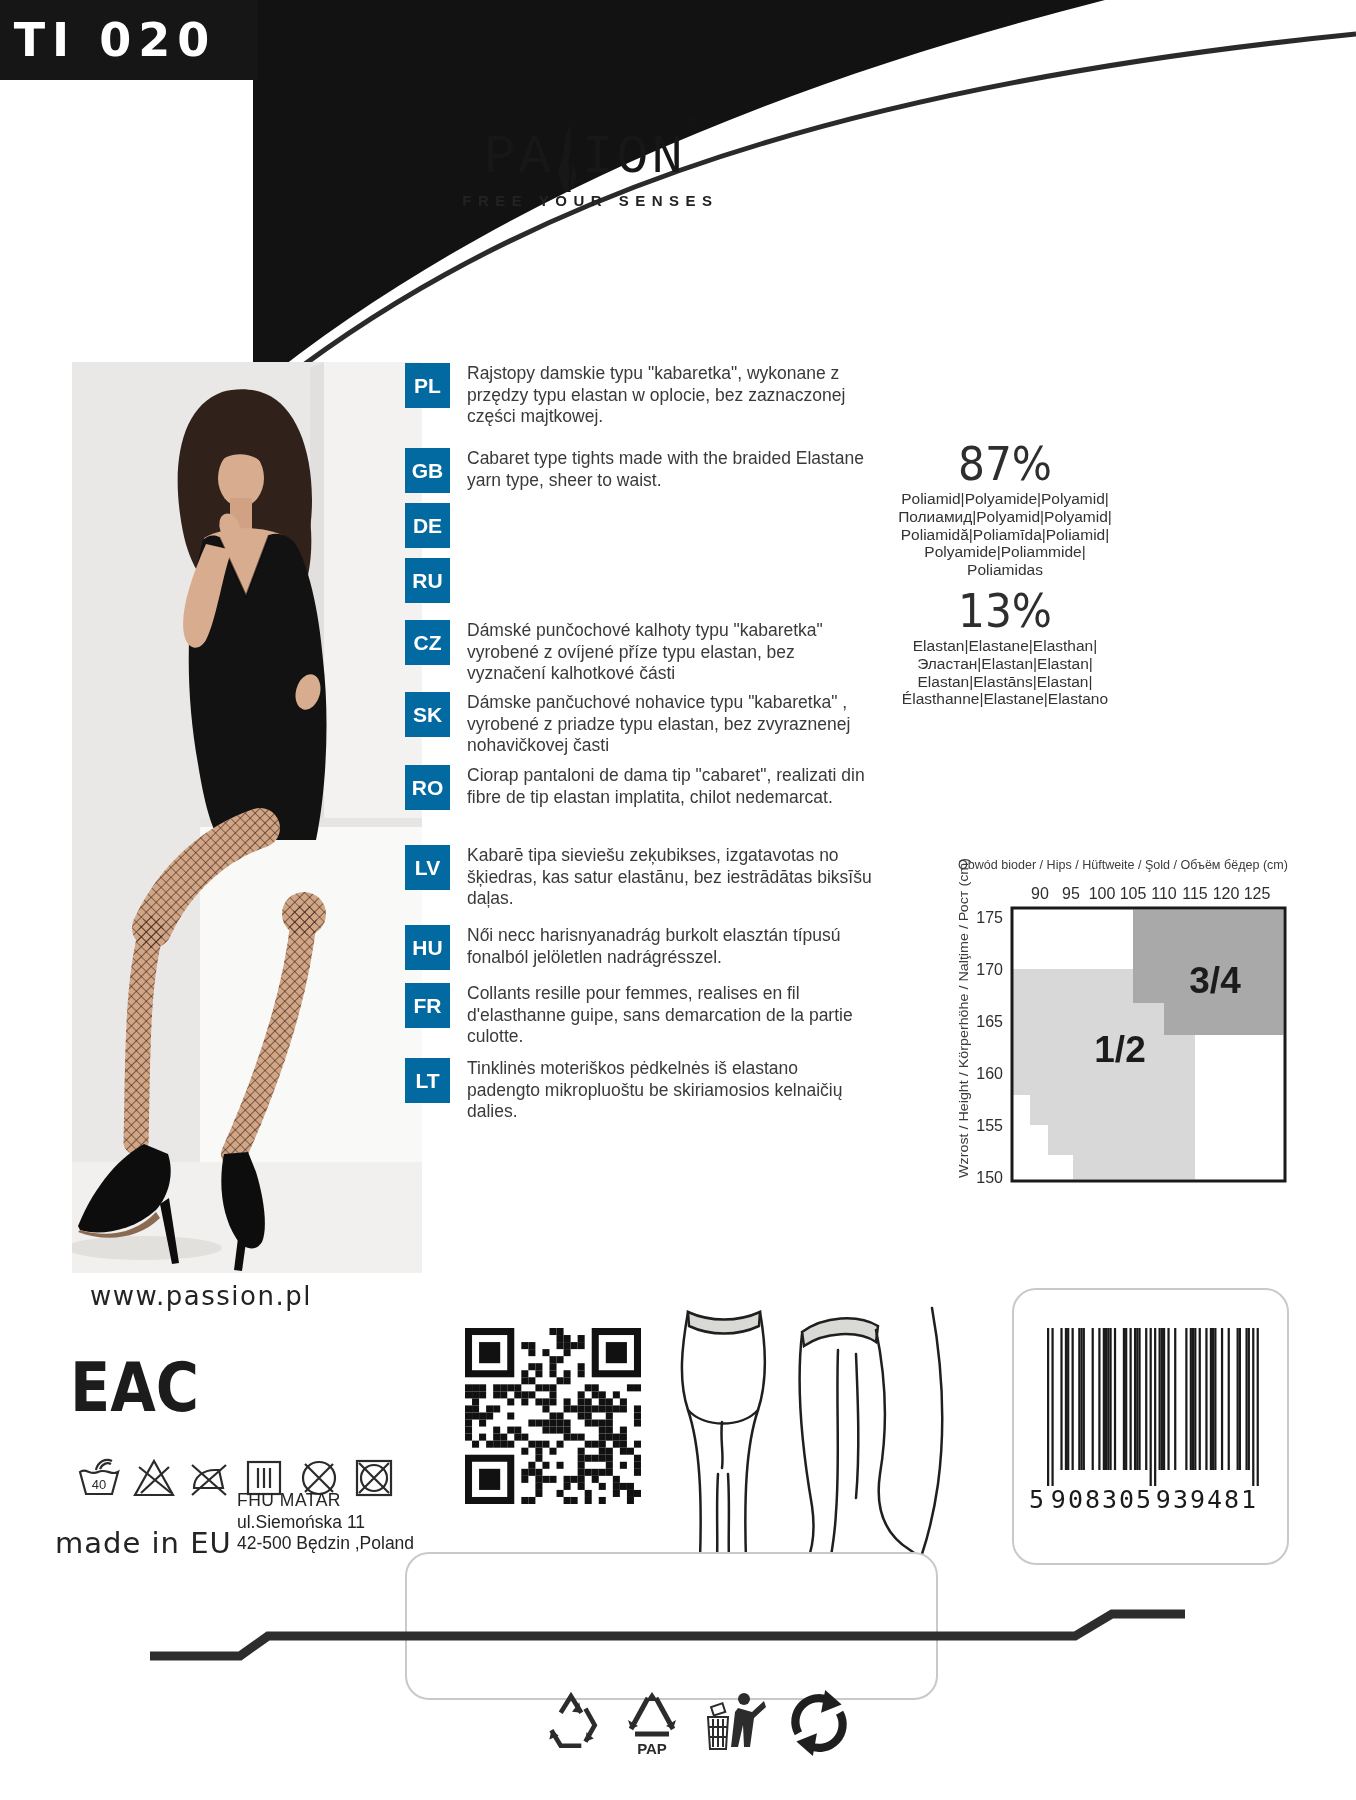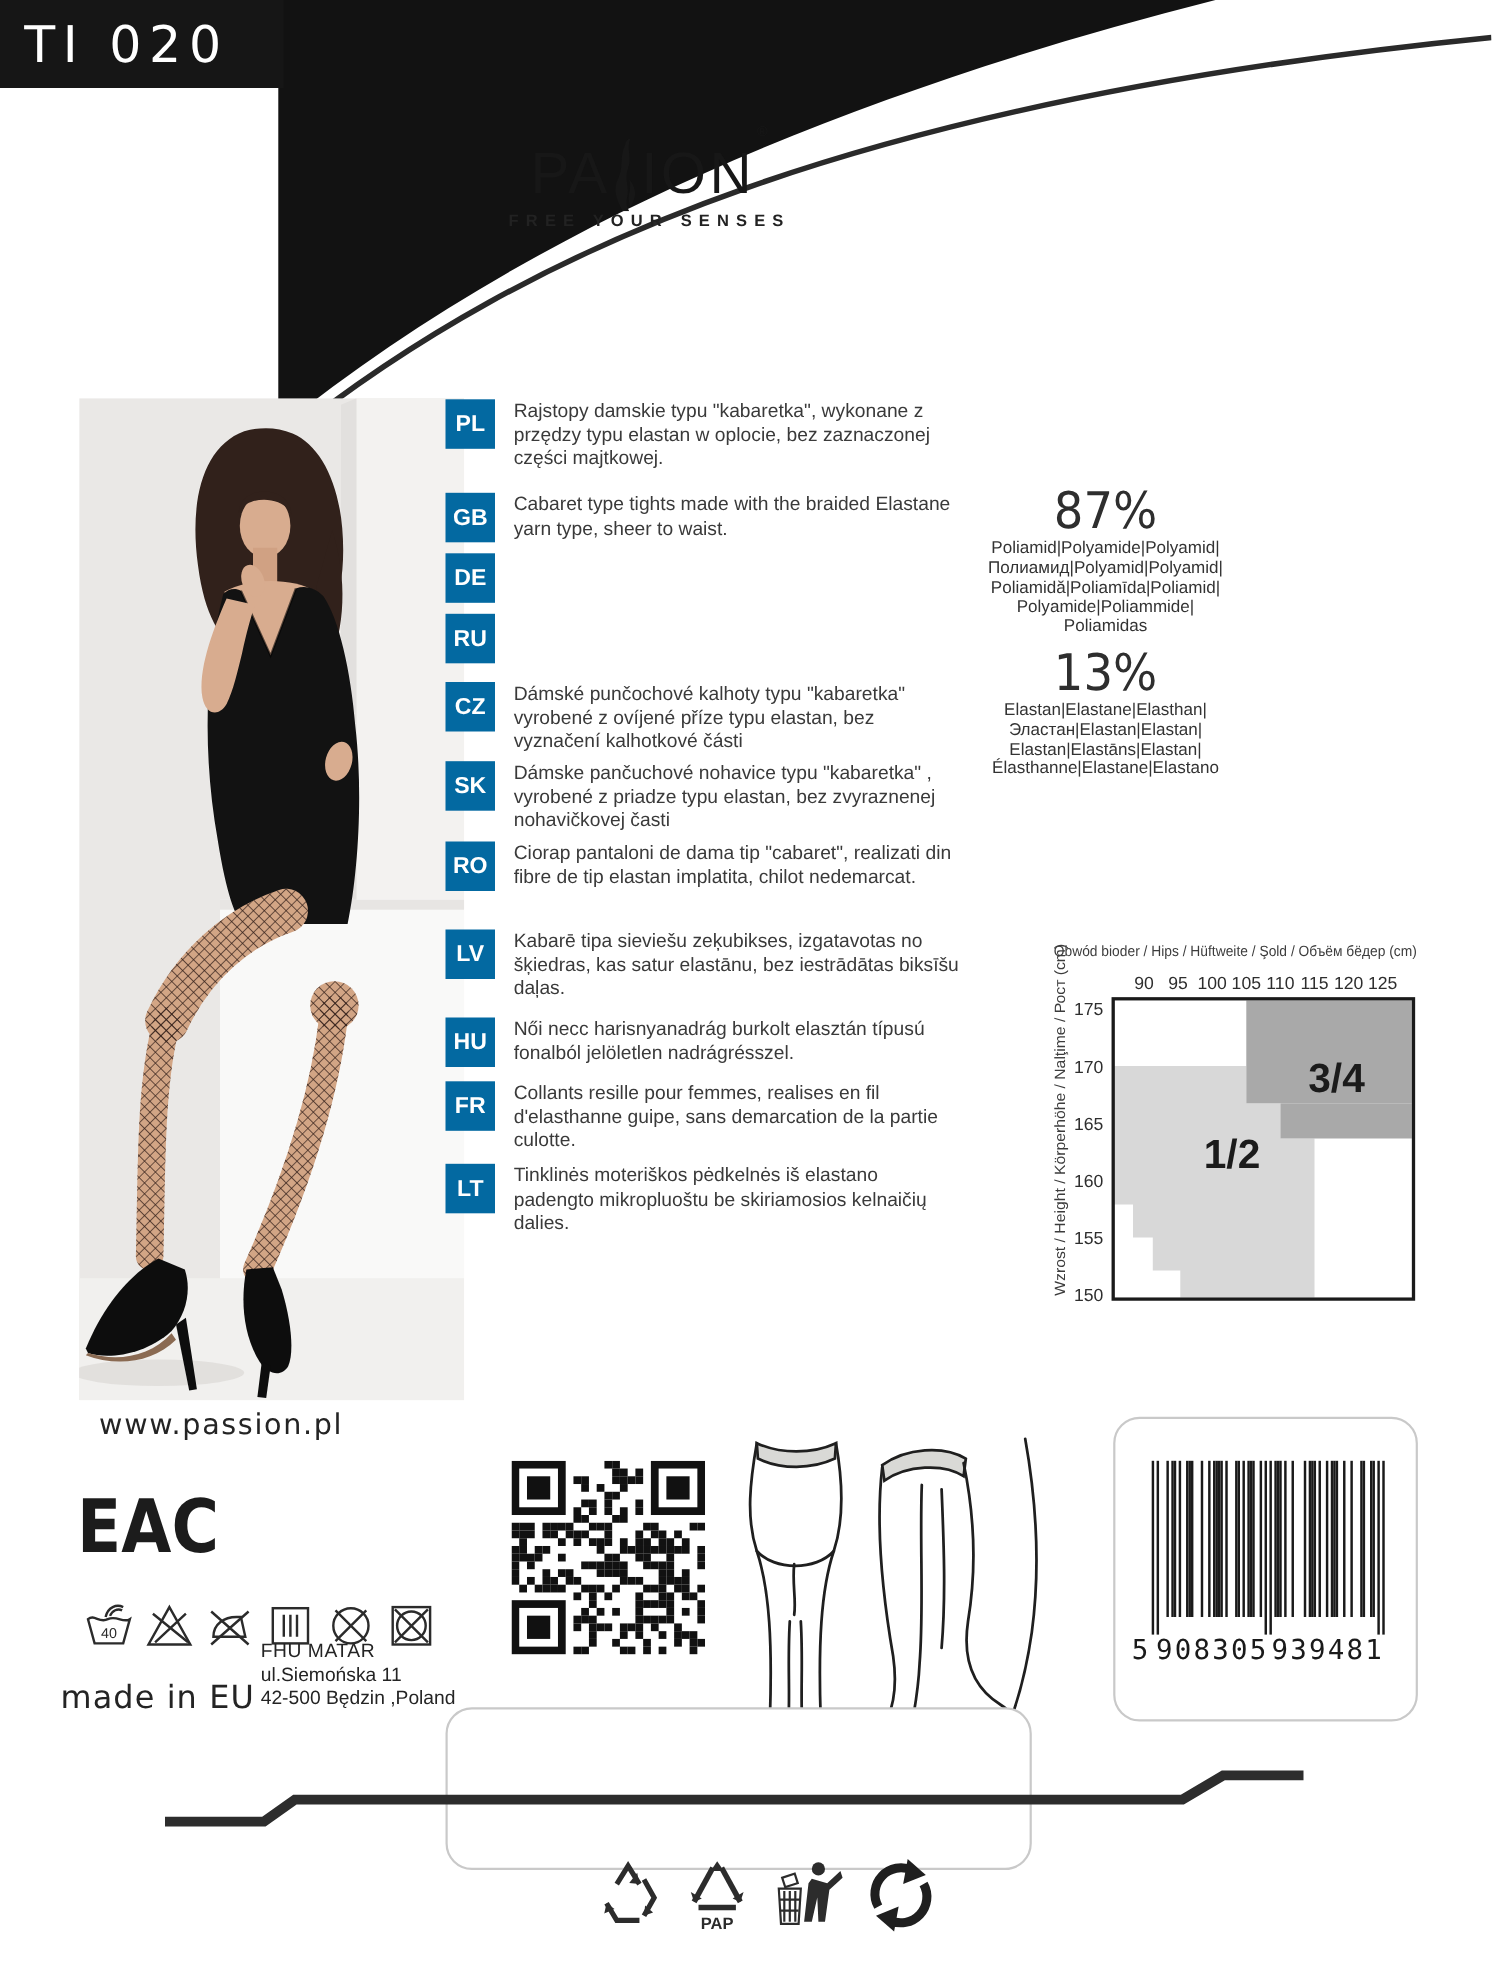--- a/index.html
+++ b/index.html
@@ -4,26 +4,26 @@
 <style>
   html,body{margin:0;padding:0;background:#ffffff;}
   .page{position:relative;width:1356px;height:1800px;background:#fff;overflow:hidden;
         font-family:"Liberation Sans", sans-serif;color:#3a3a3a;}
   .abs{position:absolute;}
   svg{display:block;}
 
   
   .code-box{position:absolute;left:0;top:0;width:258px;height:80px;background:#161616;
             display:flex;align-items:center;justify-content:center;padding-right:28px;box-sizing:border-box;}
-  .code-box span{font-family:"DejaVu Sans", sans-serif;font-weight:400;color:#fff;
+  .code-box span{font-family:"DejaVu Sans", sans-serif;font-weight:700;color:#fff;
                  font-size:46px;letter-spacing:7px;}
 
   
   .logo{position:absolute;left:448px;top:126px;width:285px;text-align:center;color:#171717;}
-  .logo-word{font-family:Liberation Sans, sans-serif;font-size:53px;letter-spacing:3px;
+  .logo-word{font-family:Liberation Mono, monospace;font-size:53px;letter-spacing:3px;
              display:flex;align-items:flex-end;justify-content:center;line-height:60px;}
   .logo-word .flame{width:26px;height:66px;margin:0 1px -4px 1px;}
   .logo .reg{font-size:13px;vertical-align:top;position:relative;top:-38px;left:2px;}
   .logo-tag{font-size:15px;font-weight:700;letter-spacing:6.5px;margin-top:4px;color:#222;}
 
   
   .lang-row{position:absolute;left:405px;width:475px;display:flex;gap:17px;align-items:flex-start;}
   .lang-badge{flex:0 0 45px;height:45px;background:#0369a1;color:#fff;display:flex;
               align-items:center;justify-content:center;font-weight:bold;font-size:21px;}
   .lang-text{margin:0;font-size:17.5px;line-height:21.5px;color:#3a3a3a;width:408px;}

